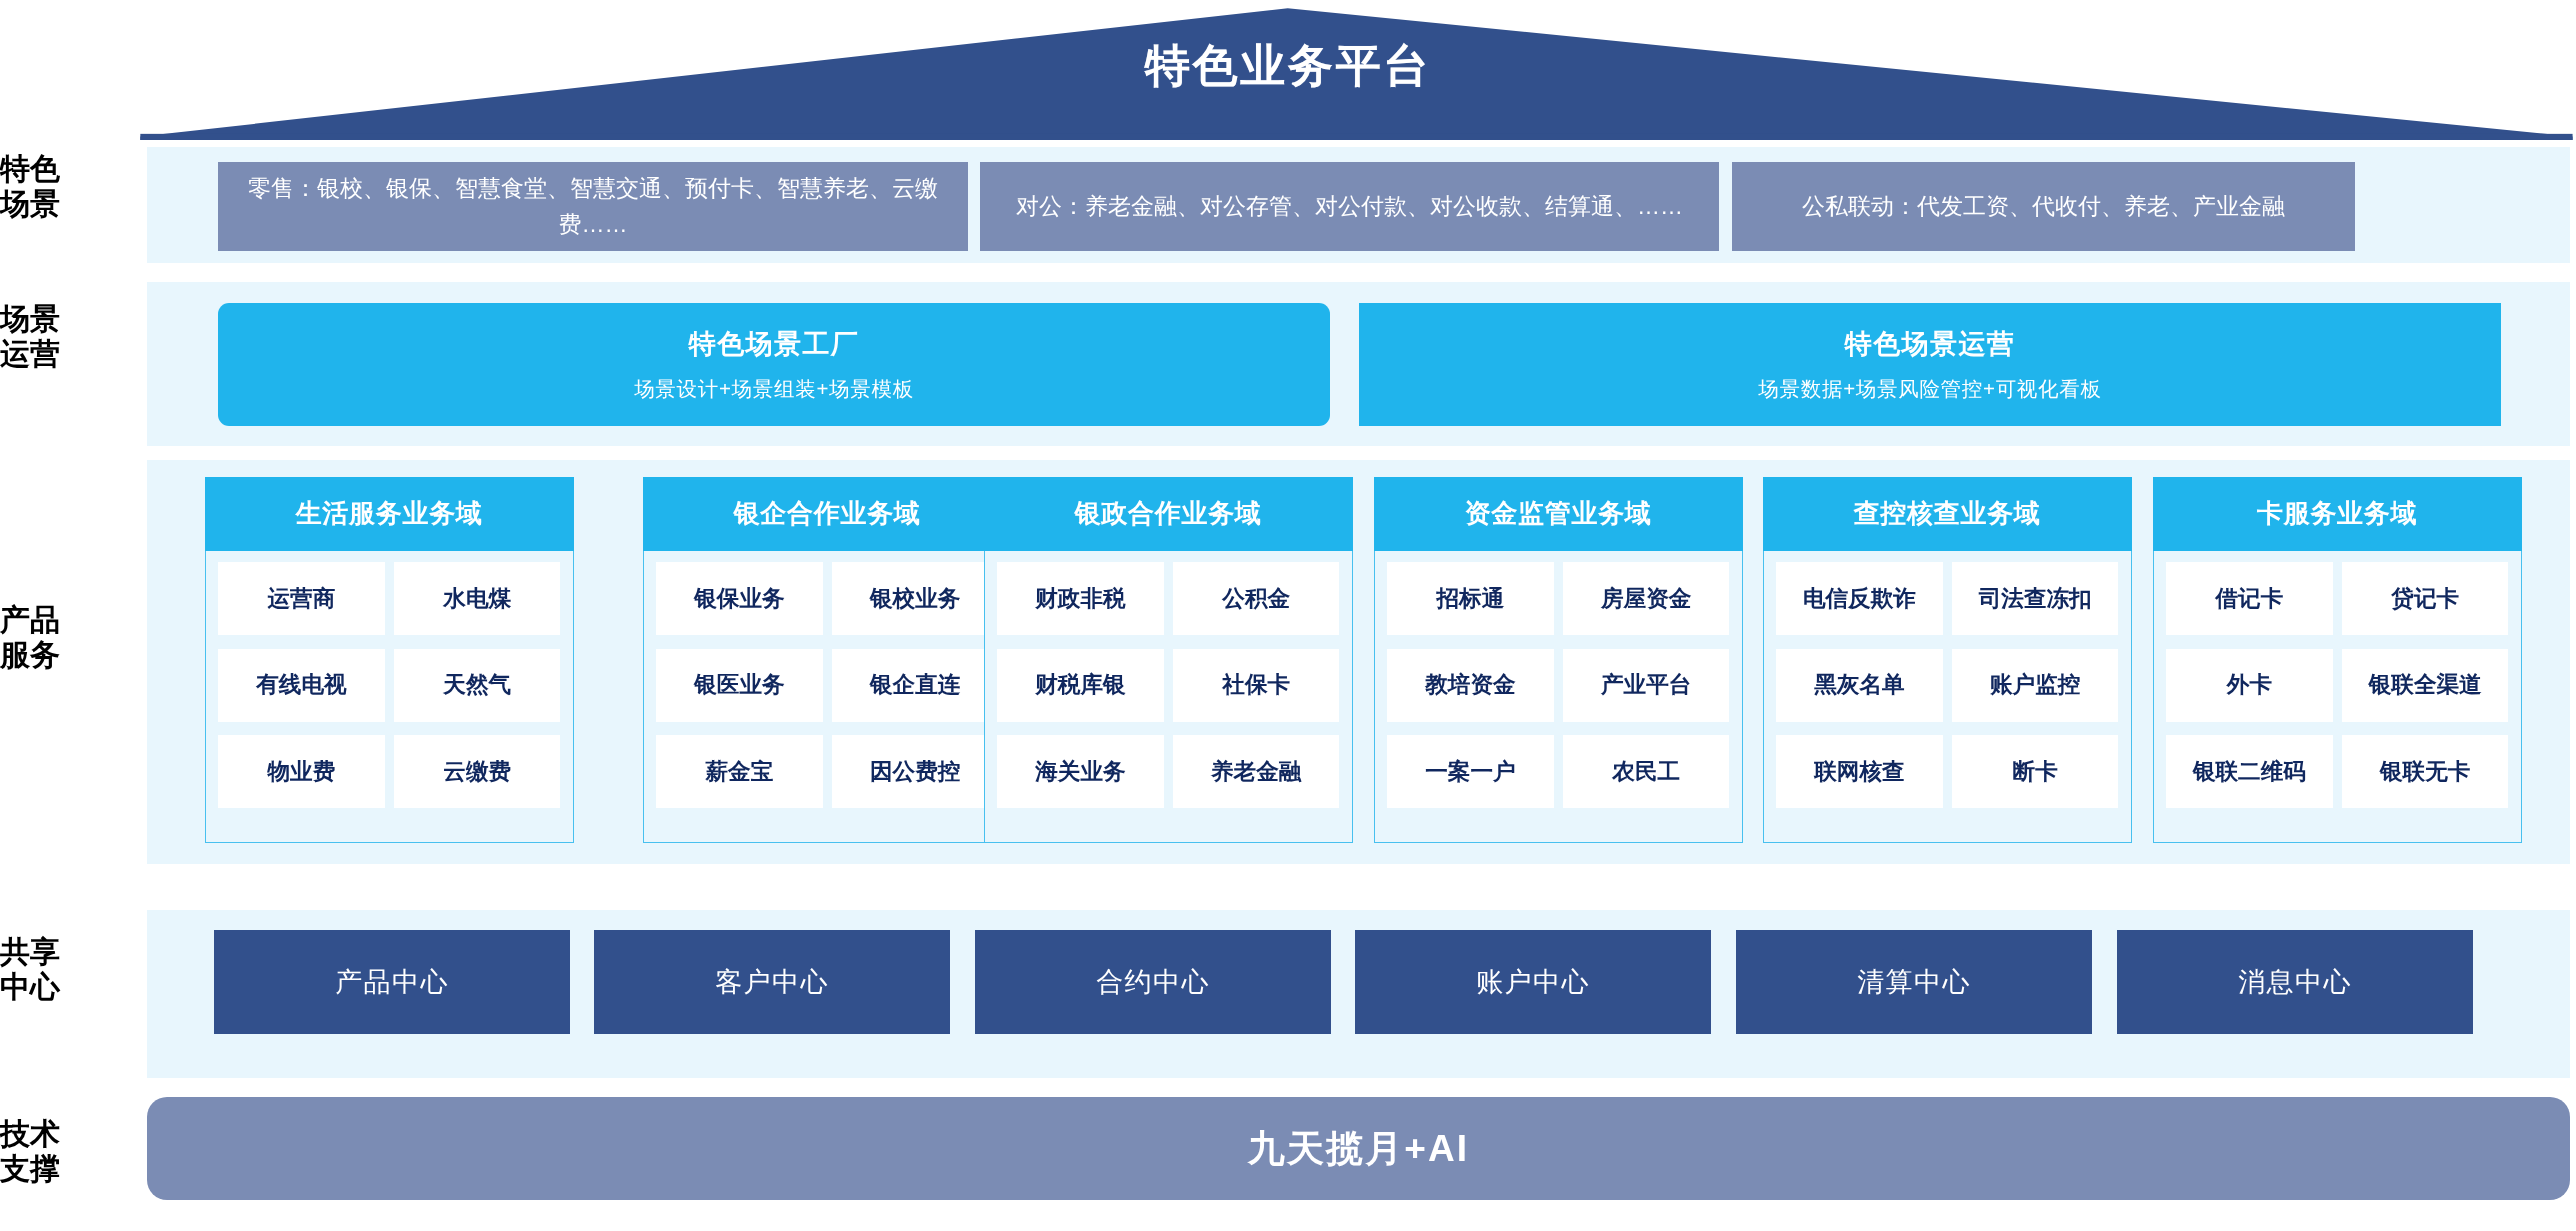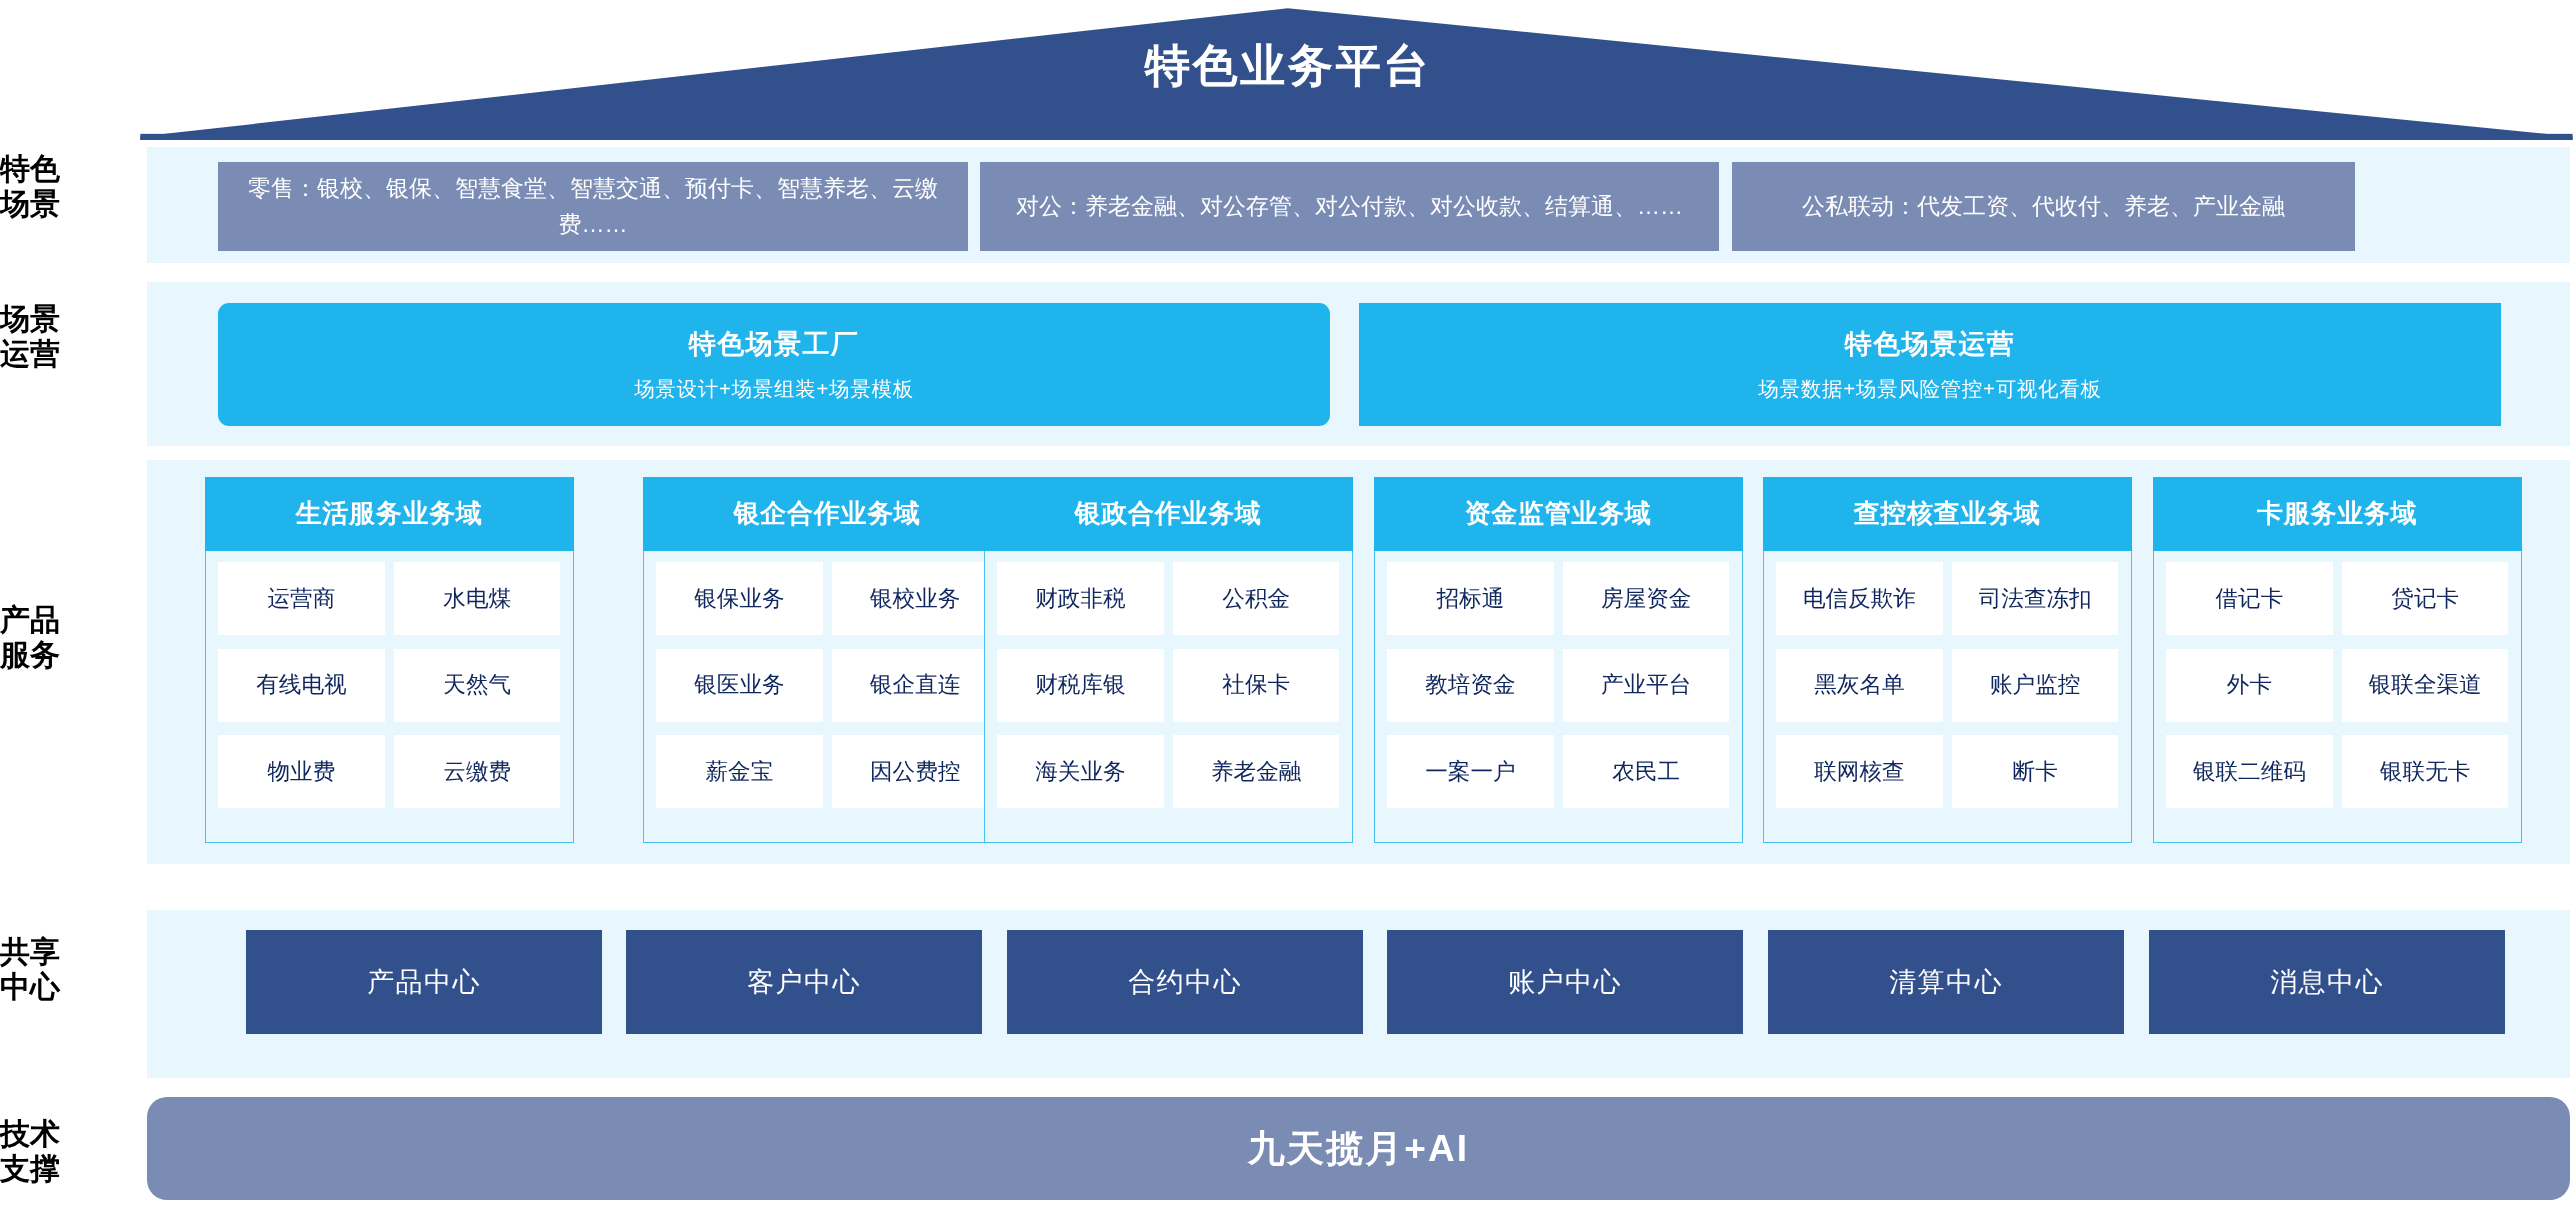--- a/index.html
+++ b/index.html
@@ -54,32 +54,33 @@
   .domain-head{
     position:absolute;left:-1.4px;top:-1.4px;width:369px;height:74px;
     background:#20b4ec;color:#ffffff;
     font-size:26px;font-weight:bold;letter-spacing:0.7px;
     display:flex;align-items:center;justify-content:center;
   }
   .domain-grid{
     position:absolute;left:12.3px;top:84px;width:342px;
     display:grid;grid-template-columns:1fr 1fr;
     gap:13.7px 9.6px;
+    font-weight:bold;
   }
   .cell{
     background:#ffffff;color:#10275e;
     height:73px;display:flex;align-items:center;justify-content:center;
     text-align:center;font-size:22.6px;line-height:1.22;
   }
 
   
   .center-box{
     position:absolute;background:#32508c;color:#ffffff;
     font-size:27px;letter-spacing:1.4px;
-    display:flex;align-items:center;justify-content:center;margin-left:32px;
+    display:flex;align-items:center;justify-content:center;
   }
 
   
   .tech-bar{
     position:absolute;background:#7b8cb4;color:#ffffff;
     display:flex;align-items:center;justify-content:center;
     font-size:37px;font-weight:bold;letter-spacing:2.1px;border-radius:20px;
   }
 </style>
 </head>

